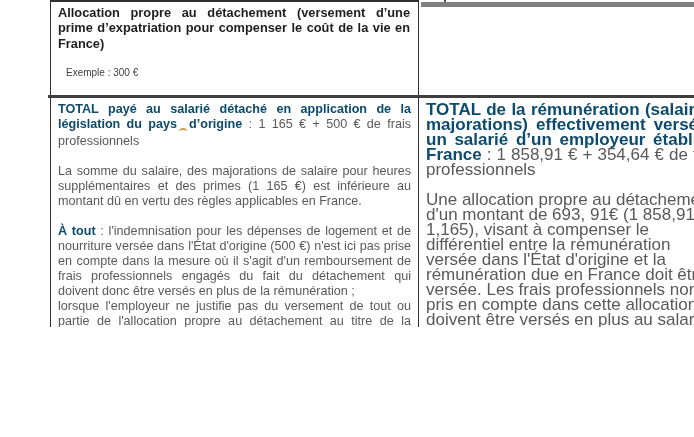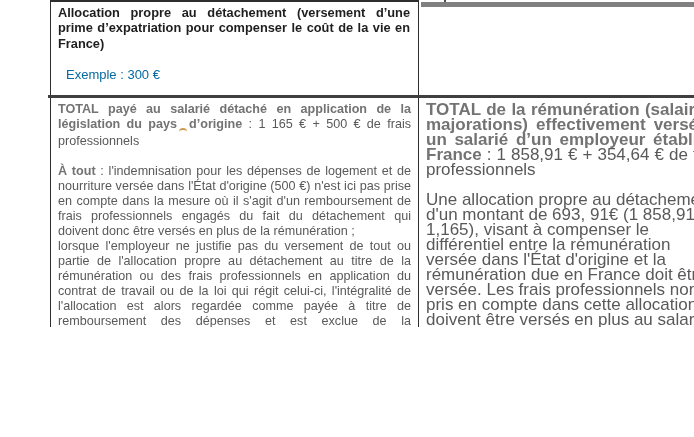--- a/index.html
+++ b/index.html
@@ -15,30 +15,30 @@
   .vline.right  { left:684px;top:6px; height:424px; }
   .topline-left { position:absolute; left:2px; top:0; width:369px; height:2px; background:#2e2e2e; }
   .topbar-right { position:absolute; left:373px; top:2px; width:321px; height:5px; background:#808080; }
   .toptick      { position:absolute; left:396px; top:0; width:2px; height:2px; background:#4a4a4a; }
   .middivider   { position:absolute; left:0; top:95px; width:685px; height:3px; background:#3f3f3f; }
   .bottombar    { position:absolute; left:0; top:430px; width:694px; height:5px; background:#808080; }
 
   
   .cell { position:absolute; box-sizing:border-box; color:#595959; }
   p { margin:0; }
-  .b { font-weight:700; color:#737373; }
+  .b { font-weight:700; color:#0c4a6e; }
 
   .cell-r1-left {
     left:3px; top:2px; width:367px; height:93px; padding:3px 8px 0 7px;
   }
   .cell-title {
     font-weight:700; color:#1e1e1e; font-size:12.8px; line-height:15.4px;
     text-align:justify;
   }
-  .example { margin-top:16px; padding-left:8px; color:#0369a1; font-size:13px; }
+  .example { margin-top:16px; padding-left:8px; color:#404040; font-size:10px; }
 
   .cell-r1-right { left:373px; top:7px; width:311px; height:88px; }
 
   .cell-r2-left {
     left:3px; top:99px; width:367px; height:331px; padding:3px 7px 0 7px;
     font-size:12.6px; line-height:15px; text-align:justify;
   }
   .cell-r2-left p + p { margin-top:15px; }
   .cell-r2-left p.nogap { margin-top:0; }
 
@@ -72,20 +72,21 @@
 
   <div class="cell cell-r1-left">
     <p class="cell-title">Allocation propre au détachement (versement d’une prime d’expatriation pour compenser le coût de la vie en France)</p>
     <p class="example">Exemple : 300&nbsp;€</p>
   </div>
 
   <div class="cell cell-r1-right"></div>
 
   <div class="cell cell-r2-left">
     <p class="head"><span class="b">TOTAL payé au salarié détaché en application de la législation du pays</span><span class="squiggle"></span><span class="b">d’origine</span><span> : 1&nbsp;165&nbsp;€ + 500&nbsp;€ de frais professionnels</span></p>
+    <p>La somme du salaire, des majorations de salaire pour heures supplémentaires et des primes (1&nbsp;165&nbsp;€) est inférieure au montant dû en vertu des règles applicables en France.</p>
     <p><span class="b">À tout</span><span> : l'indemnisation pour les dépenses de logement et de nourriture versée dans l'État d'origine (500&nbsp;€) n'est ici pas prise en compte dans la mesure où il s'agit d'un remboursement de frais professionnels engagés du fait du détachement qui doivent donc être versés en plus de la rémunération ;</span></p>
     <p class="nogap">lorsque l'employeur ne justifie pas du versement de tout ou partie de l'allocation propre au détachement au titre de la rémunération ou des frais professionnels en application du contrat de travail ou de la loi qui régit celui-ci, l'intégralité de l'allocation est alors regardée comme payée à titre de remboursement des dépenses et est exclue de la rémunération.</p>
   </div>
 
   <div class="cell cell-r2-right">
     <p class="head"><span class="b">TOTAL de la rémunération (salaire et majorations) effectivement versée à un salarié d’un employeur établi en France</span><span> : 1&nbsp;858,91&nbsp;€ + 354,64&nbsp;€ de frais professionnels</span></p>
     <p>Une allocation propre au détachement d'un montant de 693, 91€ (1&nbsp;858,91 – 1,165), visant à compenser le différentiel entre la rémunération versée dans l'État d'origine et la rémunération due en France doit être versée. Les frais professionnels non pris en compte dans cette allocation doivent être versés en plus au salarié détaché.</p>
   </div>
 
 </div>

